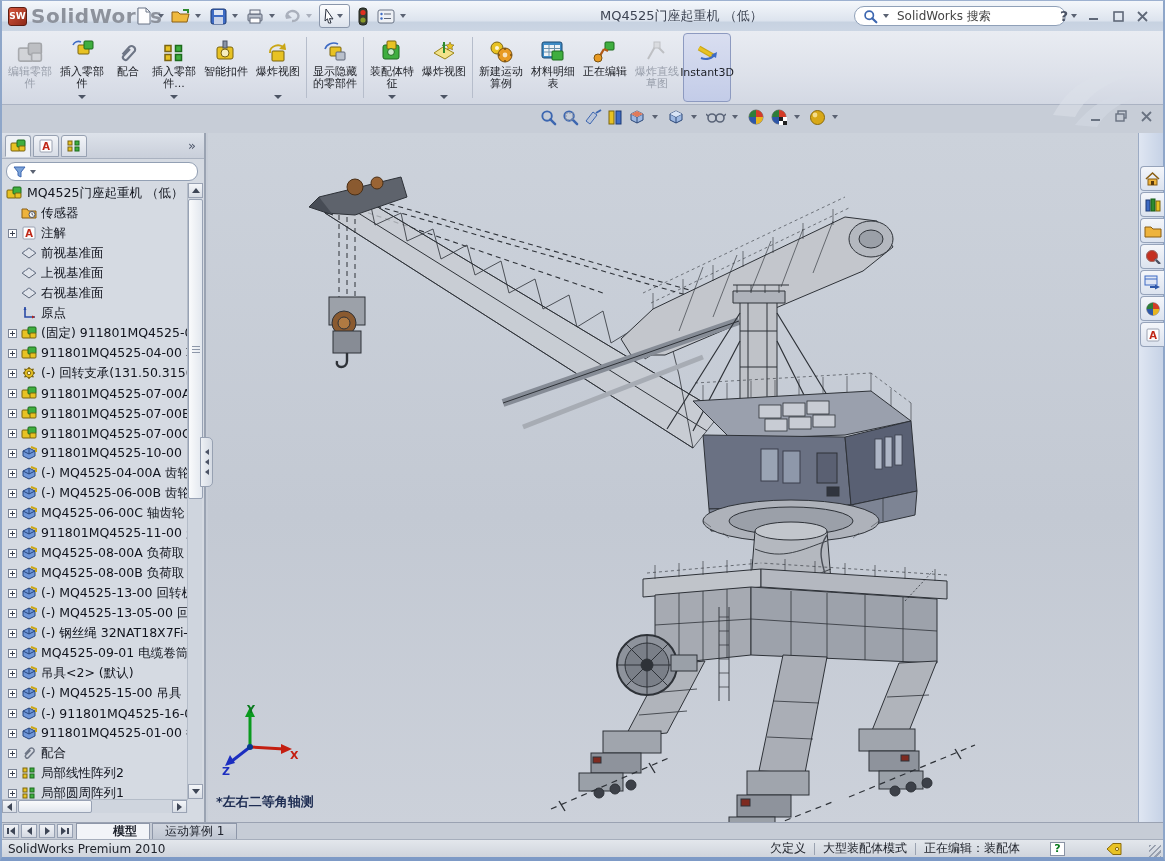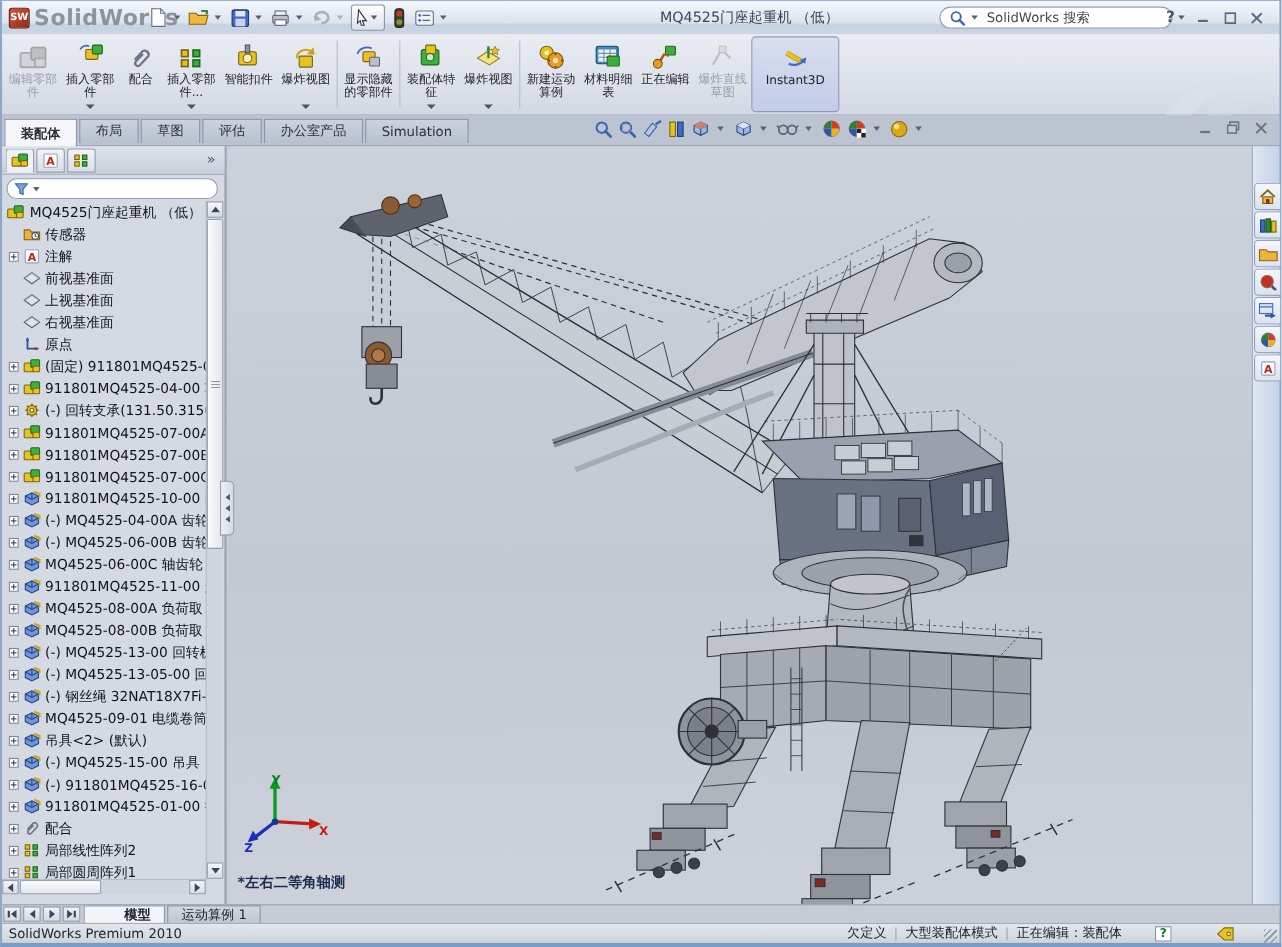--- a/index.html
+++ b/index.html
@@ -41,21 +41,21 @@
     display:flex; align-items:stretch; padding:2px 0 2px 2px; }
   .rbtn { width:52px; padding-top:2px; display:flex; flex-direction:column; align-items:center;
     font-size:11px; color:#1c1e24; text-align:center; line-height:1.12; position:relative; }
   .rbtn .ric { height:30px; display:flex; align-items:flex-end; justify-content:center; }
   .rbtn .rlabel { margin-top:1px; }
   .rbtn .ddv { width:0; height:0; border-top:4px solid #4c5464; border-left:4px solid transparent; border-right:4px solid transparent; position:absolute; bottom:3px; }
   .rbtn.dis { color:#9aa0ac; }
   .rbtn.dis svg { opacity:.45; filter:grayscale(1); }
   .rbtn.act { background:linear-gradient(#d9def0,#c3cce8); border:1px solid #8d9ac0; border-radius:4px; }
   .rsep { width:1px; background:#b6bdcb; margin:4px 2px; }
-  .rbtn.w70 { width:80px; }
+  .rbtn.w70 { width:48px; }
   #ds-mark { position:absolute; right:8px; top:34px; width:110px; height:66px; opacity:.5; }
 
   
   #tabrow { position:absolute; left:0; top:104px; width:100%; height:28px; background:#bcc3d1;
     border-bottom:1px solid #9aa2b2; }
   .ctab { position:relative; float:left; height:22px; margin-top:3px; padding:0 14px; font-size:12px;
     color:#2a2f3a; display:flex; align-items:center; background:linear-gradient(#ccd2de,#b9c0cf);
     border:1px solid #8e97a9; border-bottom:none; margin-left:2px; }
   .ctab.active { background:#f4f6f9; font-weight:bold; height:25px; margin-top:3px; z-index:2; }
   #hud { position:absolute; left:538px; top:107px; display:flex; align-items:center; gap:5px; }
@@ -460,40 +460,20 @@
           </svg>
         </span>
       <span class="rlabel">Instant3D</span>
     </div>
     <svg id="ds-mark" viewBox="0 0 110 66">
       <path d="M8 50 C30 10 60 4 104 6 C70 12 44 26 30 52 Z" fill="#dde2ea"></path>
       <path d="M30 60 C55 30 80 24 108 26 C82 34 62 44 52 62 Z" fill="#d6dce6"></path>
     </svg>
   </div>
 
-  <div id="tabrow">
-    <div class="ctab active">
-        <span>装配体</span>
-      </div>
-    <div class="ctab">
-        <span>布局</span>
-      </div>
-    <div class="ctab">
-        <span>草图</span>
-      </div>
-    <div class="ctab">
-        <span>评估</span>
-      </div>
-    <div class="ctab">
-        <span>办公室产品</span>
-      </div>
-    <div class="ctab">
-        <span>Simulation</span>
-      </div>
-  </div>
 
   <div id="hud">
     <span class="hicon">
         <svg width="17" height="17">
           <use href="#sym-mag"></use>
         </svg>
       </span>
     <span class="hicon">
         <svg width="17" height="17">
           <use href="#sym-mag"></use>

